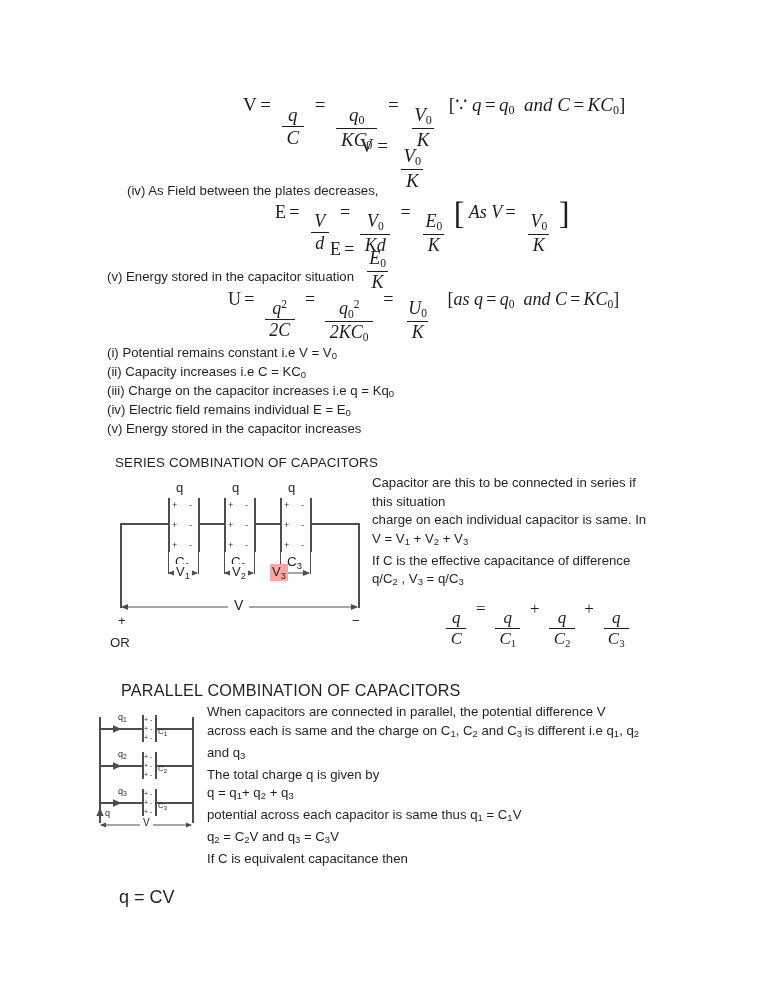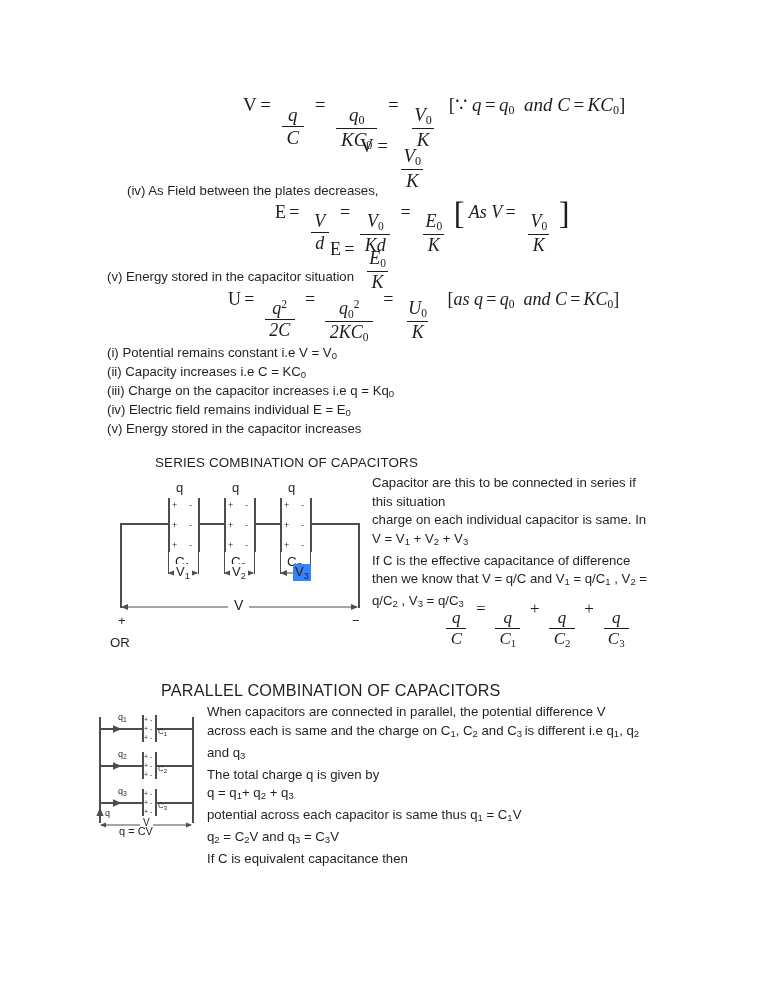--- a/index.html
+++ b/index.html
@@ -61,21 +61,20 @@
     line-height: 18.6px;
     white-space: nowrap;
   }
   .txt sub { font-style: normal; font-size: .72em; vertical-align: -0.25em; }
   .heading {
     font-family: "Liberation Sans", sans-serif;
     font-size: 13.4px;
     color: #231f20;
     letter-spacing: .15px;
     white-space: nowrap;
-    margin-left: 40px;
   }
   .heading.big { font-size: 16.2px; letter-spacing: .2px; }
 
   
   .wire { position: absolute; background: #4d4d4d; }
   .wire.h { height: 2px; }
   .wire.v { width: 2px; }
   .plate { position: absolute; width: 2px; background: #4d4d4d; }
   .sign {
     position: absolute;
@@ -277,39 +276,38 @@
       <line x1="161" y1="93" x2="189" y2="93" stroke="#4d4d4d" stroke-width="1" marker-start="url(#ahr)" marker-end="url(#ah)"></line>
       <line x1="2" y1="127" x2="237" y2="127" stroke="#4d4d4d" stroke-width="1" marker-start="url(#ahr)" marker-end="url(#ah)"></line>
     </svg>
 
     <div class="clab" style="left:54px; top:84px; font-size:13px; background:#fff; padding:0 2px;">
       <span>V</span><sub style="font-size:.7em;vertical-align:-.3em;">1</sub>
     </div>
     <div class="clab" style="left:110px; top:84px; font-size:13px; background:#fff; padding:0 2px;">
       <span>V</span><sub style="font-size:.7em;vertical-align:-.3em;">2</sub>
     </div>
-    <div class="clab" style="left:173px; top:84px; font-size:13px; background:#3b82f6; padding:0 2px;text-align:right;">
+    <div class="clab" style="left:150px; top:84px; font-size:13px; background:#fca5a5; padding:0 2px;text-align:right;">
       <span>V</span><sub style="font-size:.7em;vertical-align:-.3em;">3</sub>
     </div>
 
     <div class="clab" style="left:108px; top:117px; font-size:14px; background:#fff; padding:0 6px;">V</div>
 
     <div class="clab" style="left:-2px; top:133px; font-size:13px;">+</div>
     <div class="clab" style="left:232px; top:133px; font-size:13px;">−</div>
   </div>
 
   <div class="abs txt" style="left:110px; top:634px;">OR</div>
 
   <div class="abs" style="left:372px; top:474px; width:290px;">
     <div class="txt"> Capacitor are this to be connected in series if</div>
     <div class="txt">this situation</div>
     <div class="txt">charge on each individual capacitor is same. In</div>
     <div class="txt">V = V<sub>1</sub> + V<sub>2</sub> + V<sub>3</sub></div>
     <div class="txt">If C is the effective capacitance of difference</div>
-    <div class="txt">then we know that V = q/C and V<sub>1</sub> = q/C<sub>1</sub> , V<sub>2</sub> =</div>
     <div class="txt">q/C<sub>2</sub> , V<sub>3</sub> = q/C<sub>3</sub></div>
   </div>
 
   <div class="abs math" style="left:444px; top:600px; font-size:17px;">
     <span class="frac">
         <span class="num">q</span>
         <span class="den">C</span>
       </span>
     <span class="op">=</span>
     <span class="frac">
@@ -411,15 +409,15 @@
     <div class="txt"> When capacitors are connected in parallel, the potential difference V</div>
     <div class="txt">across each is same and the charge on C<sub>1</sub>, C<sub>2</sub> and C<sub>3 </sub>is different i.e q<sub>1</sub>, q<sub>2</sub></div>
     <div class="txt">and q<sub>3</sub></div>
     <div class="txt">The total charge q is given by</div>
     <div class="txt">q = q<sub>1</sub>+ q<sub>2</sub> + q<sub>3</sub></div>
     <div class="txt">potential across each capacitor is same thus q<sub>1</sub> = C<sub>1</sub>V</div>
     <div class="txt">q<sub>2</sub> = C<sub>2</sub>V and q<sub>3</sub> = C<sub>3</sub>V</div>
     <div class="txt">If C is equivalent capacitance then</div>
   </div>
 
-  <div class="abs txt" style="left:119px; top:822px; font-size:11px;">q = CV</div>
+  <div class="abs txt" style="left:119px; top:888px; font-size:18px;">q = CV</div>
 
 </div>
 
 </body></html>

